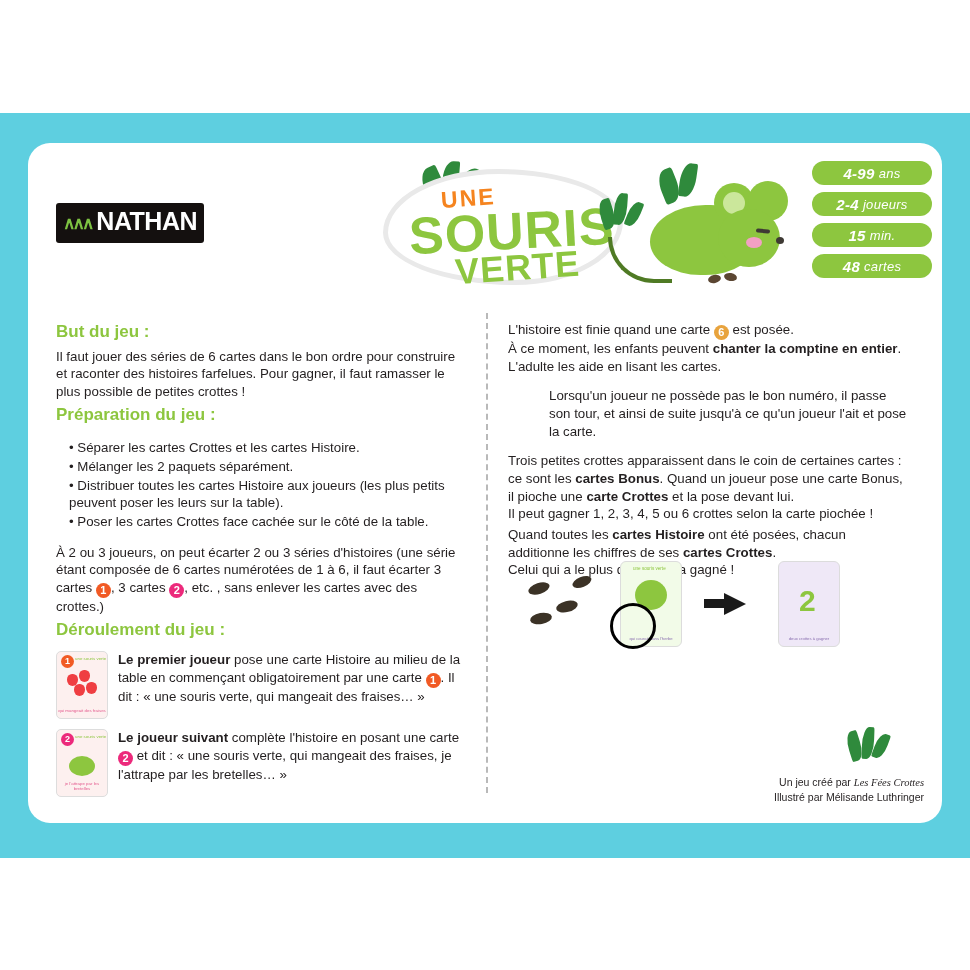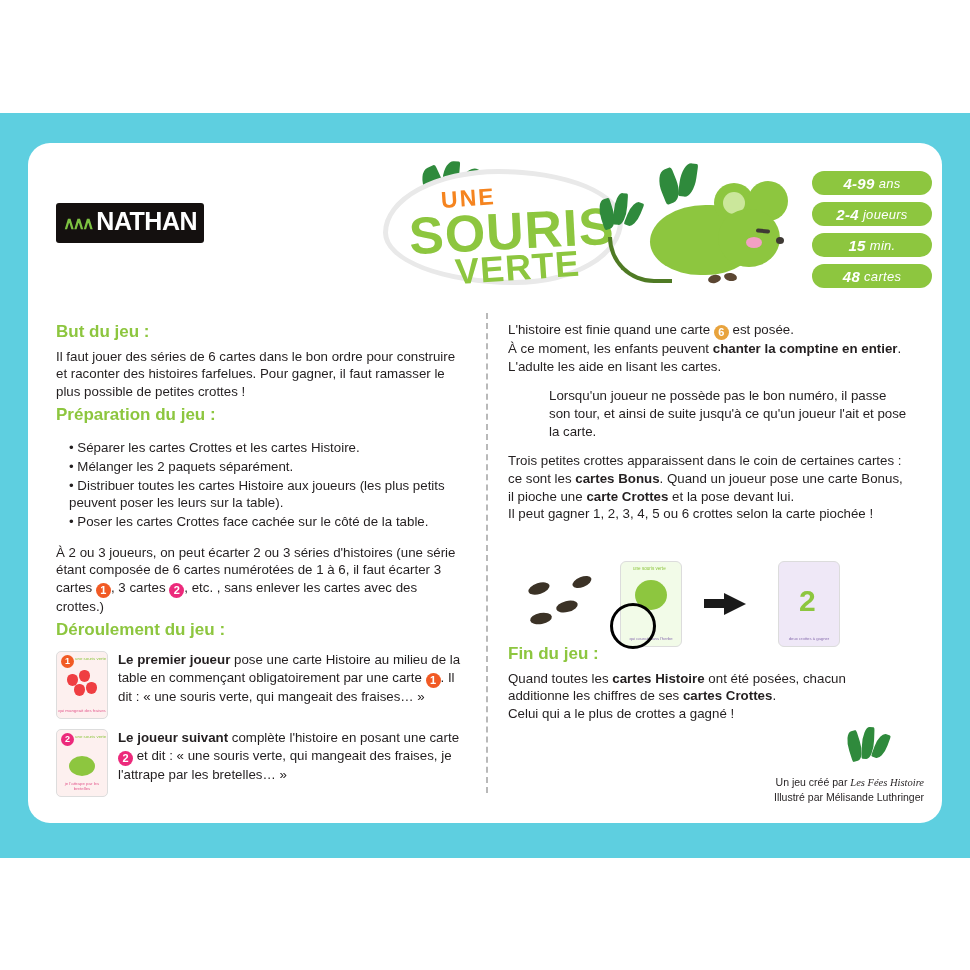--- a/index.html
+++ b/index.html
@@ -69,21 +69,21 @@
   .grass{position:absolute;background:#2f8a3c;border-radius:60% 10% 60% 10%;}
   .g1{left:72px;top:6px;width:18px;height:34px;transform:rotate(-22deg);}
   .g2{left:92px;top:0px;width:16px;height:34px;transform:rotate(8deg);}
   .g3{left:12px;top:36px;width:14px;height:30px;transform:rotate(-18deg);}
   .g4{left:26px;top:30px;width:13px;height:32px;transform:rotate(4deg);}
   .g5{left:40px;top:38px;width:12px;height:26px;transform:rotate(22deg);}
   .poop{position:absolute;left:120px;top:112px;width:13px;height:8px;background:#5b4632;border-radius:50%;transform:rotate(-12deg);}
   .poop2{position:absolute;left:136px;top:110px;width:13px;height:8px;background:#5b4632;border-radius:50%;transform:rotate(10deg);}
 
   
-  .tags{position:absolute;right:10px;top:18px;width:120px;margin-top:10px;}
+  .tags{position:absolute;right:10px;top:18px;width:120px;}
   .tag{
     background:#8dc63f;color:#ffffff;border-radius:14px;
     height:24px;margin-bottom:7px;display:flex;align-items:center;
     justify-content:center;font-size:15px;font-weight:bold;
     font-style:italic;letter-spacing:.3px;
   }
   .tag span.small{font-weight:normal;font-size:13px;margin-left:4px;}
 
   
   .col{position:absolute;top:178px;font-size:13.3px;color:#231f20;line-height:1.33;}
@@ -284,21 +284,20 @@
 
       <p style="margin-top:12px;margin-left:41px;">Lorsqu'un joueur ne possède pas le bon numéro, il passe son tour, et ainsi de suite jusqu'à ce qu'un joueur l'ait et pose la carte.</p>
 
       <p style="margin-top:12px;">
         <span>Trois petites crottes apparaissent dans le coin de certaines cartes : ce sont les</span>
         <b>cartes Bonus</b><span>. Quand un joueur pose une carte Bonus, il pioche une</span>
         <b>carte Crottes</b><span> et la pose devant lui.</span><br>
         <span>Il peut gagner 1, 2, 3, 4, 5 ou 6 crottes selon la carte piochée !</span>
       </p>
 
-      <h2 class="sec" style="margin-top:120px;">Fin du jeu :</h2>
       <p>
         <span>Quand toutes les</span>
         <b>cartes Histoire</b><span> ont été posées, chacun additionne les chiffres de ses</span>
         <b>cartes Crottes</b><span>.</span><br>
         <span>Celui qui a le plus de crottes a gagné !</span>
       </p>
     </div>
 
     <div class="bonus-art">
       <div class="crotte c1"></div>
@@ -323,19 +322,19 @@
     </div>
 
     <div class="fgrass">
       <div class="grass" style="left:6px;top:4px;width:13px;height:30px;transform:rotate(-18deg);"></div>
       <div class="grass" style="left:20px;top:0px;width:12px;height:32px;transform:rotate(2deg);"></div>
       <div class="grass" style="left:33px;top:6px;width:12px;height:26px;transform:rotate(20deg);"></div>
     </div>
 
     <div class="footer">
       <div>
-        <span>Un jeu créé par </span><span class="script">Les Fées Histoire</span>
+        <span>Un jeu créé par </span><span class="script">Les Fées Crottes</span>
       </div>
       <div>Illustré par Mélisande Luthringer</div>
     </div>
 
   </div>
 </div>
 
 </body></html>

